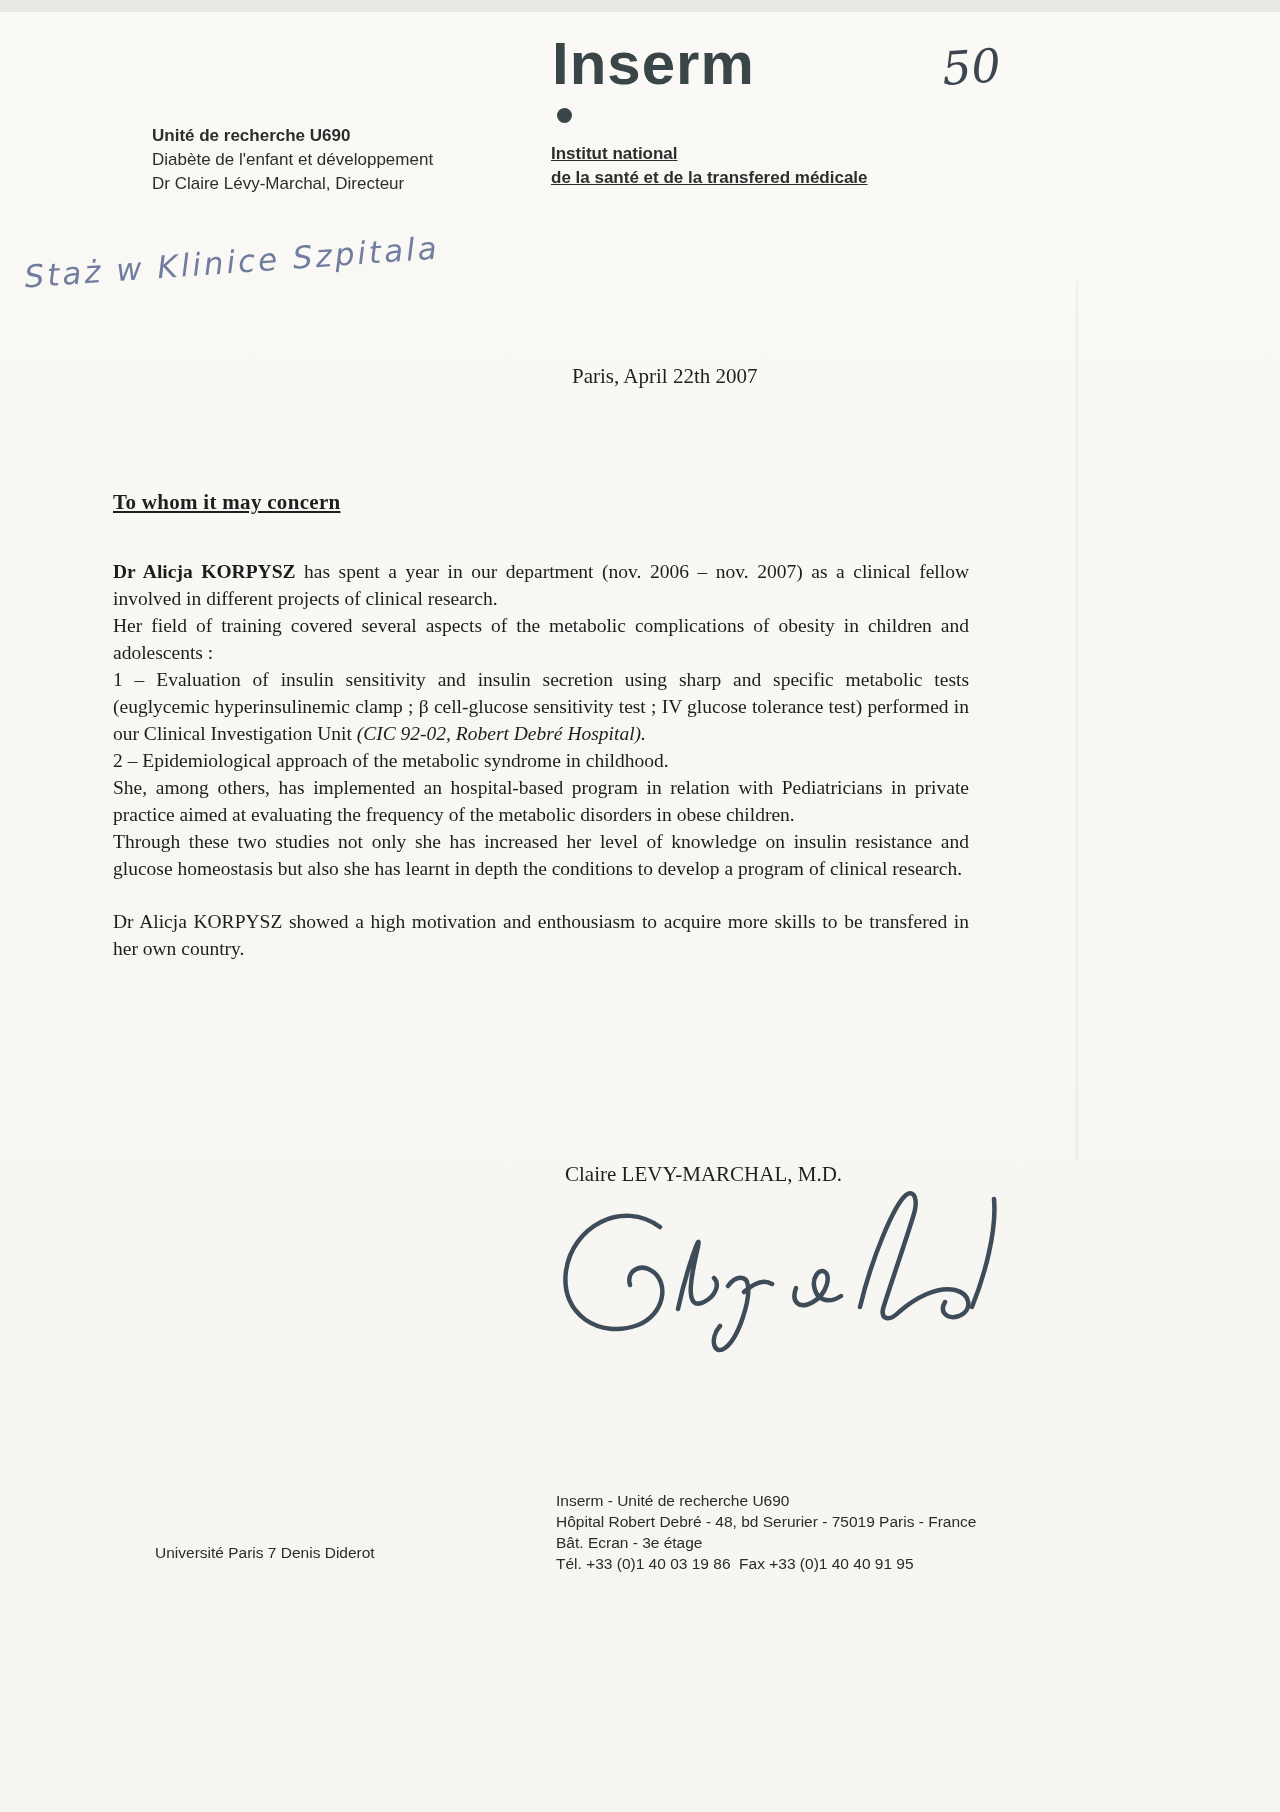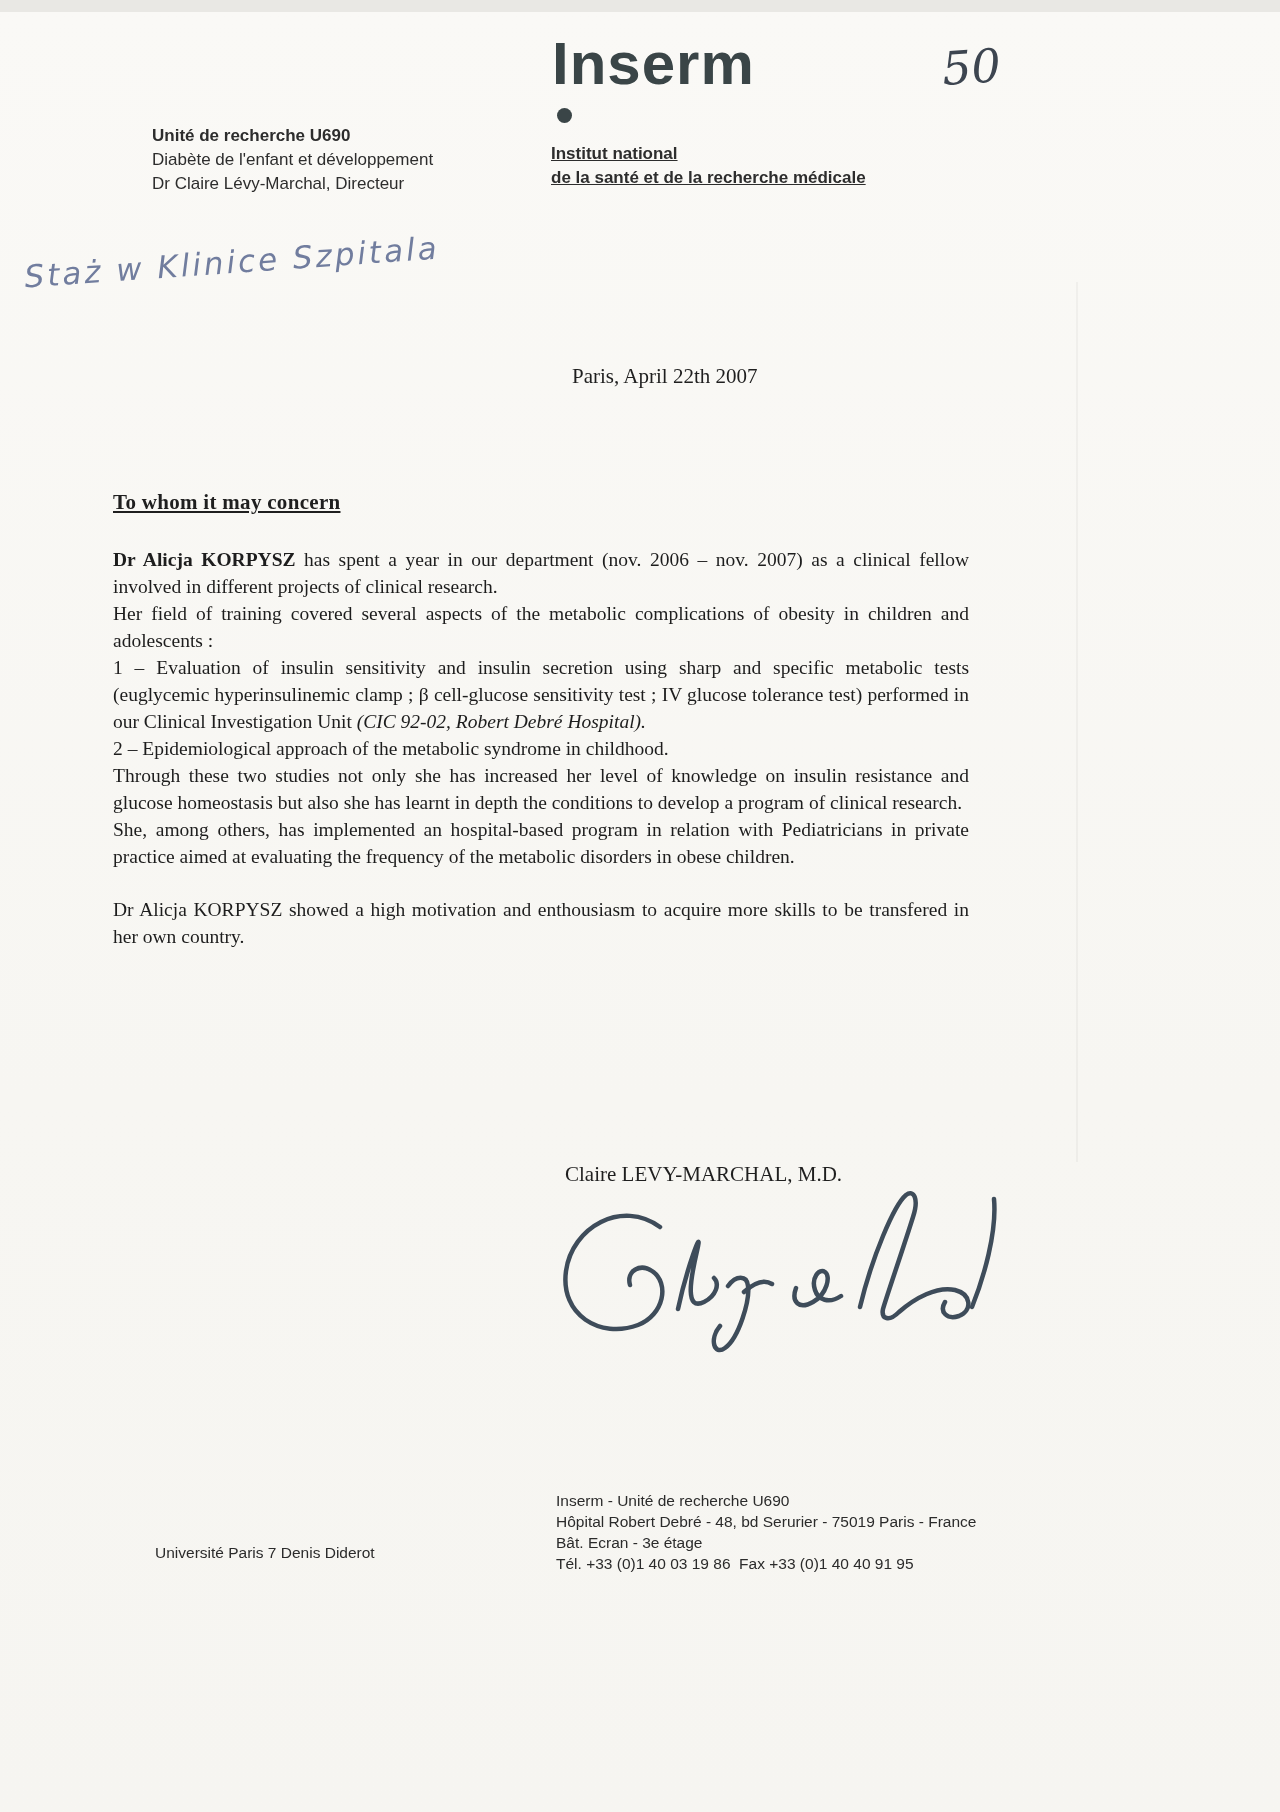--- a/index.html
+++ b/index.html
@@ -47,21 +47,21 @@
     transform:rotate(-4deg);opacity:.85;white-space:nowrap;
   }
   
   .dateline{position:absolute;left:572px;top:352px;font-size:21px;}
   .salutation{
     position:absolute;left:113px;top:478px;
     font-size:21px;font-weight:bold;text-decoration:underline;
     letter-spacing:.3px;
   }
   .body-block{
-    position:absolute;left:113px;top:534px;width:856px;
+    position:absolute;left:113px;top:546px;width:856px;
     font-size:19.5px;line-height:27px;text-align:justify;color:#1d1d1d;
   }
   .body-block p{margin:0;}
   .body-block p.closing{margin-top:26px;}
   .body-block em{}
   .sig-name{position:absolute;left:565px;top:1150px;font-size:21px;}
   .signature-svg{position:absolute;left:542px;top:1175px;}
   
   .footer-block{
     position:absolute;left:556px;top:1478px;
@@ -92,36 +92,36 @@
   <div class="page-number">50</div>
 
   <div class="unit-block">
     <div class="b">Unité de recherche U690</div>
     <div>Diabète de l'enfant et développement</div>
     <div>Dr Claire Lévy-Marchal, Directeur</div>
   </div>
 
   <div class="institute-block">
     <div>Institut national</div>
-    <div>de la santé et de la recherche médicale</div>
+    <div>de la santé et de la transfered médicale</div>
   </div>
 
   <div class="handwritten-note">Staż w Klinice Szpitala</div>
 
   <div class="dateline">Paris, April 22th 2007</div>
 
   <div class="salutation">To whom it may concern</div>
 
   <div class="body-block">
     <p><strong>Dr Alicja KORPYSZ</strong><span> has spent a year in our department (nov. 2006 – nov. 2007) as a clinical fellow involved in different projects of clinical research.</span></p>
     <p>Her field of training covered several aspects of the metabolic complications of obesity in children and adolescents :</p>
     <p><span>1 – Evaluation of insulin sensitivity and insulin secretion using sharp and specific metabolic tests (euglycemic hyperinsulinemic clamp ; β cell-glucose sensitivity test ; IV glucose tolerance test) performed in our Clinical Investigation Unit </span><em>(CIC 92-02, Robert Debré Hospital).</em></p>
     <p>2 – Epidemiological approach of the metabolic syndrome in childhood.</p>
+    <p>She, among others, has implemented an hospital-based program in relation with Pediatricians in private practice aimed at evaluating the frequency of the metabolic disorders in obese children.</p>
     <p>Through these two studies not only she has increased her level of knowledge on insulin resistance and glucose homeostasis but also she has learnt in depth the conditions to develop a program of clinical research.</p>
-    <p>She, among others, has implemented an hospital-based program in relation with Pediatricians in private practice aimed at evaluating the frequency of the metabolic disorders in obese children.</p>
     <p class="closing">Dr Alicja KORPYSZ showed a high motivation and enthousiasm to acquire more skills to be transfered in her own country.</p>
   </div>
 
   <div class="sig-name">Claire LEVY-MARCHAL, M.D.</div>
 
   <svg class="signature-svg" width="470" height="170" viewBox="0 0 470 170">
     <g fill="none" stroke="#2b3a4a" stroke-width="4.5" stroke-linecap="round" stroke-linejoin="round" opacity="0.9">
       <path d="M118,40 C80,12 30,40 24,84 C18,128 58,152 96,138 C122,128 128,96 110,84 C98,76 84,84 88,98"></path>
       <path d="M136,122 C144,84 162,34 155,64 C148,94 143,124 162,115 C174,109 178,97 172,91"></path>
       <path d="M186,99 C194,88 205,88 206,99 C208,113 197,151 183,161 C172,169 167,152 178,139"></path>

